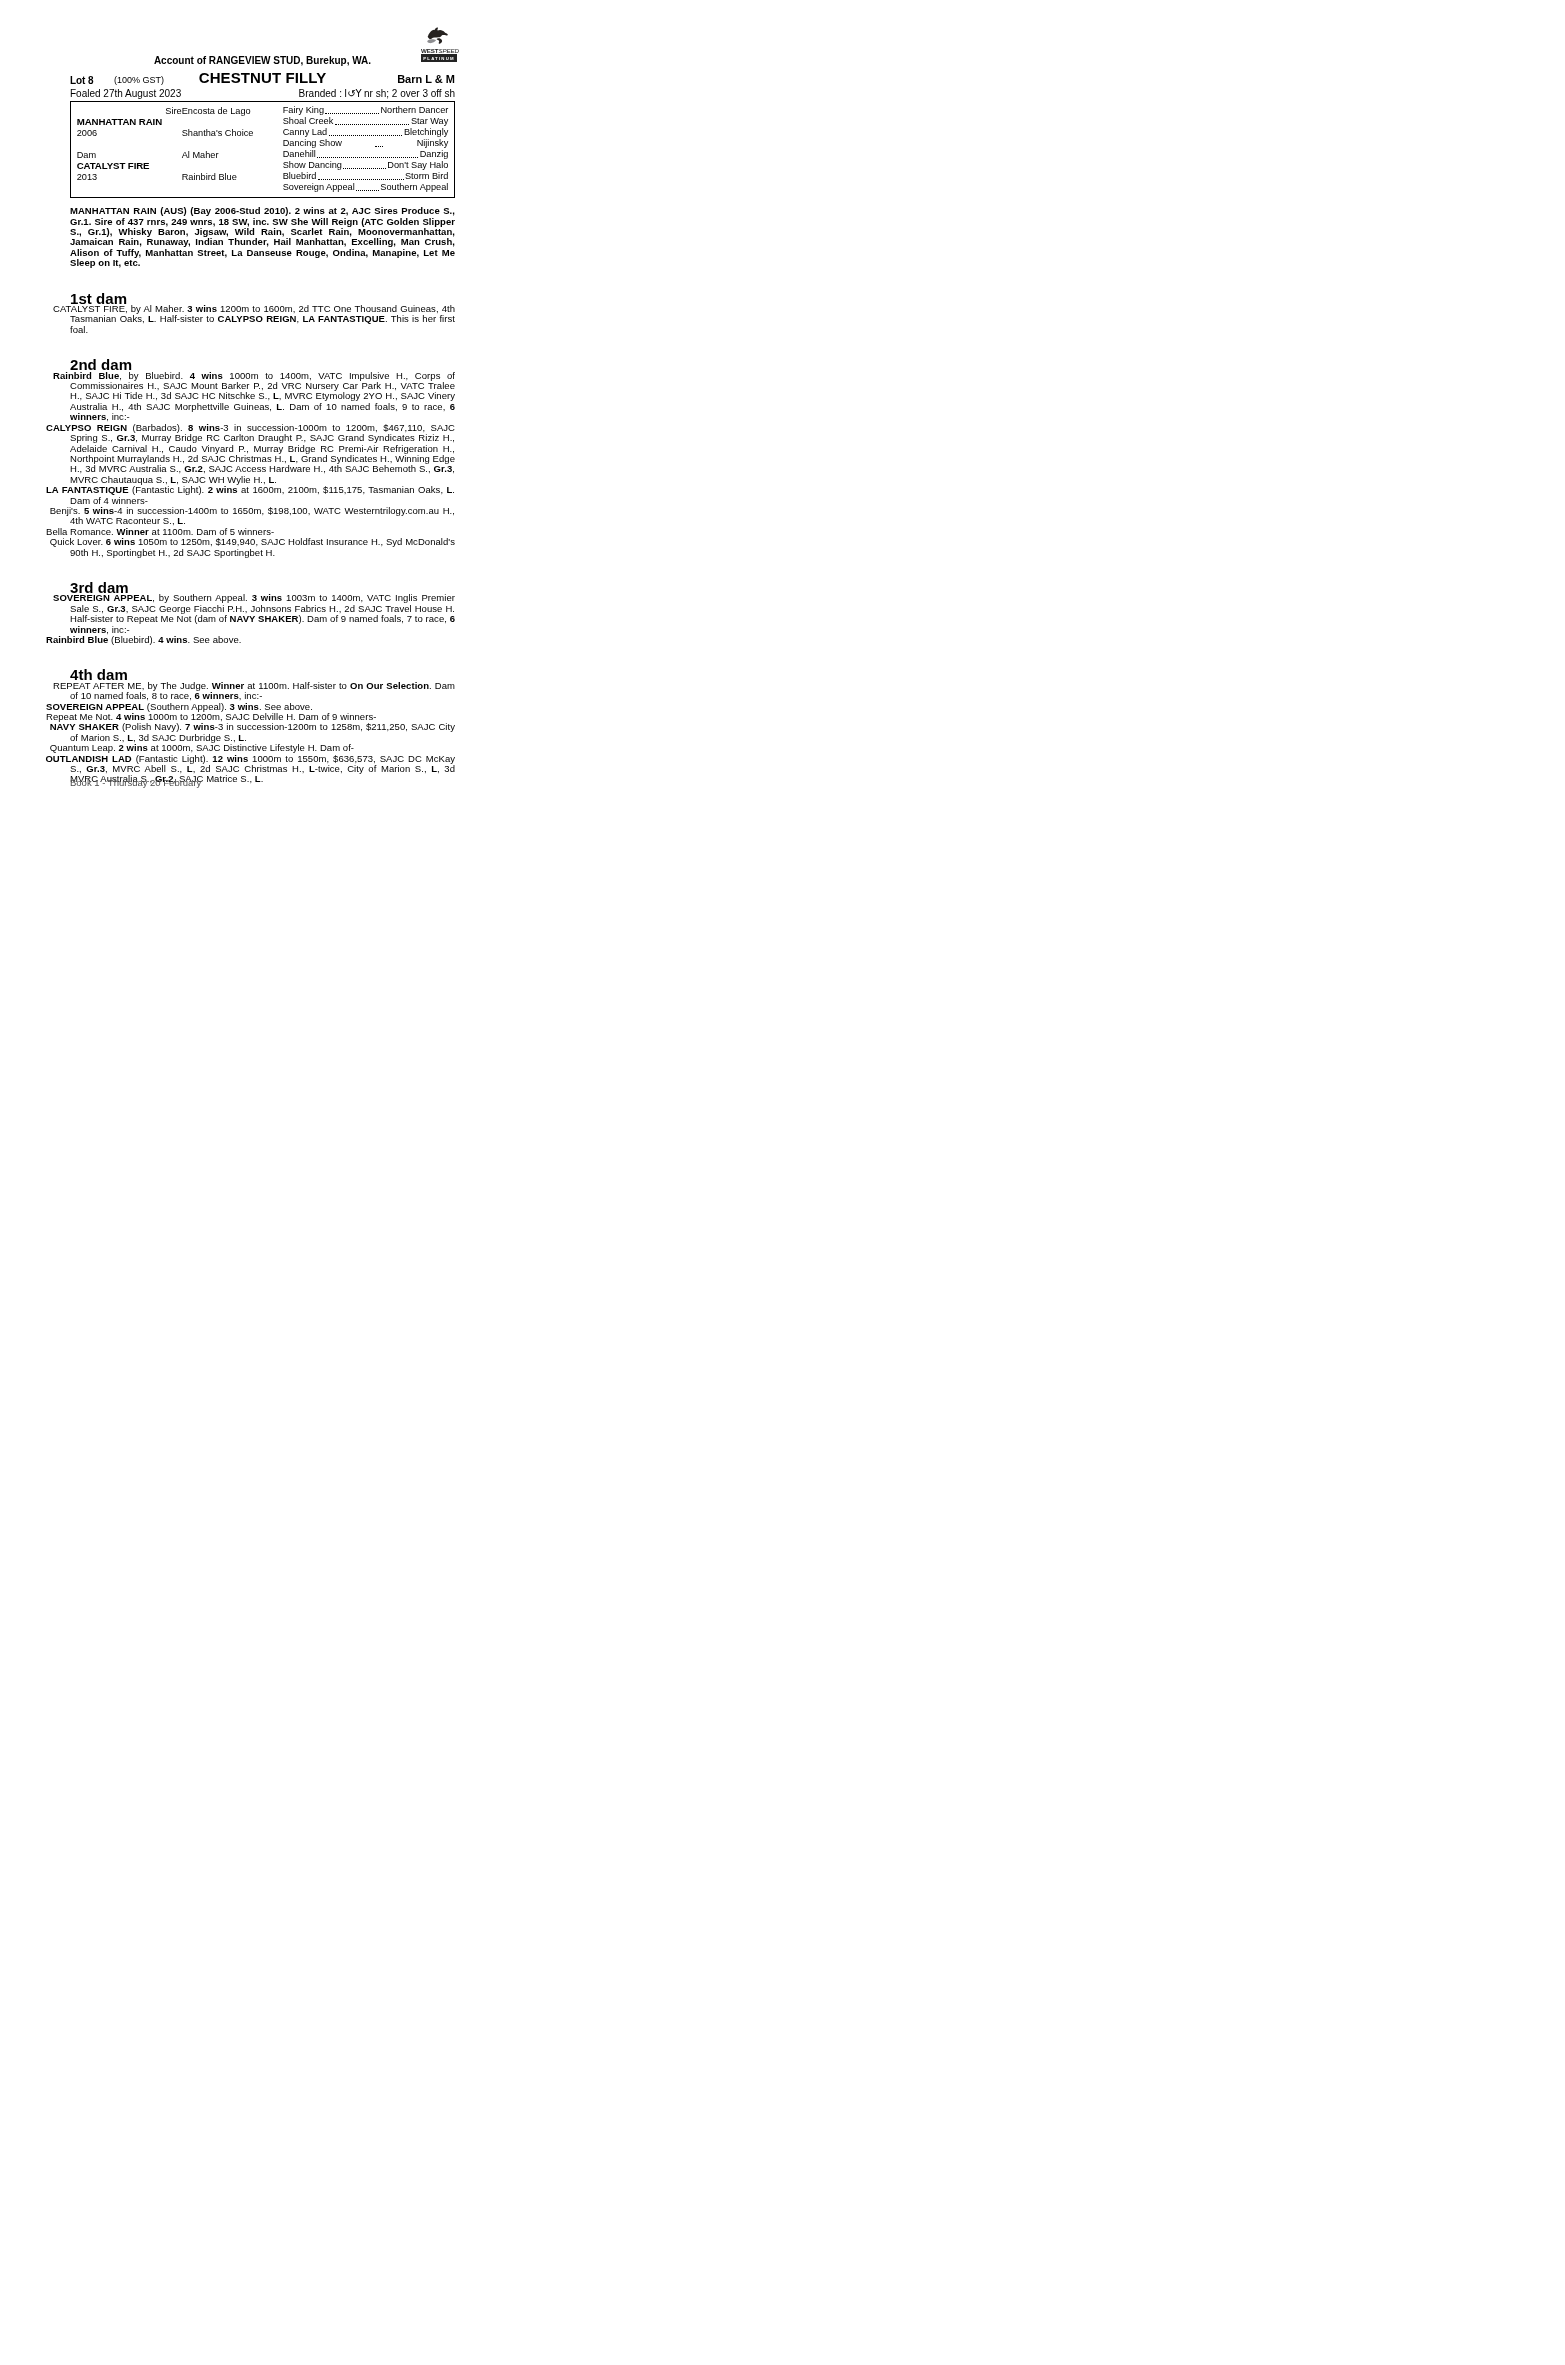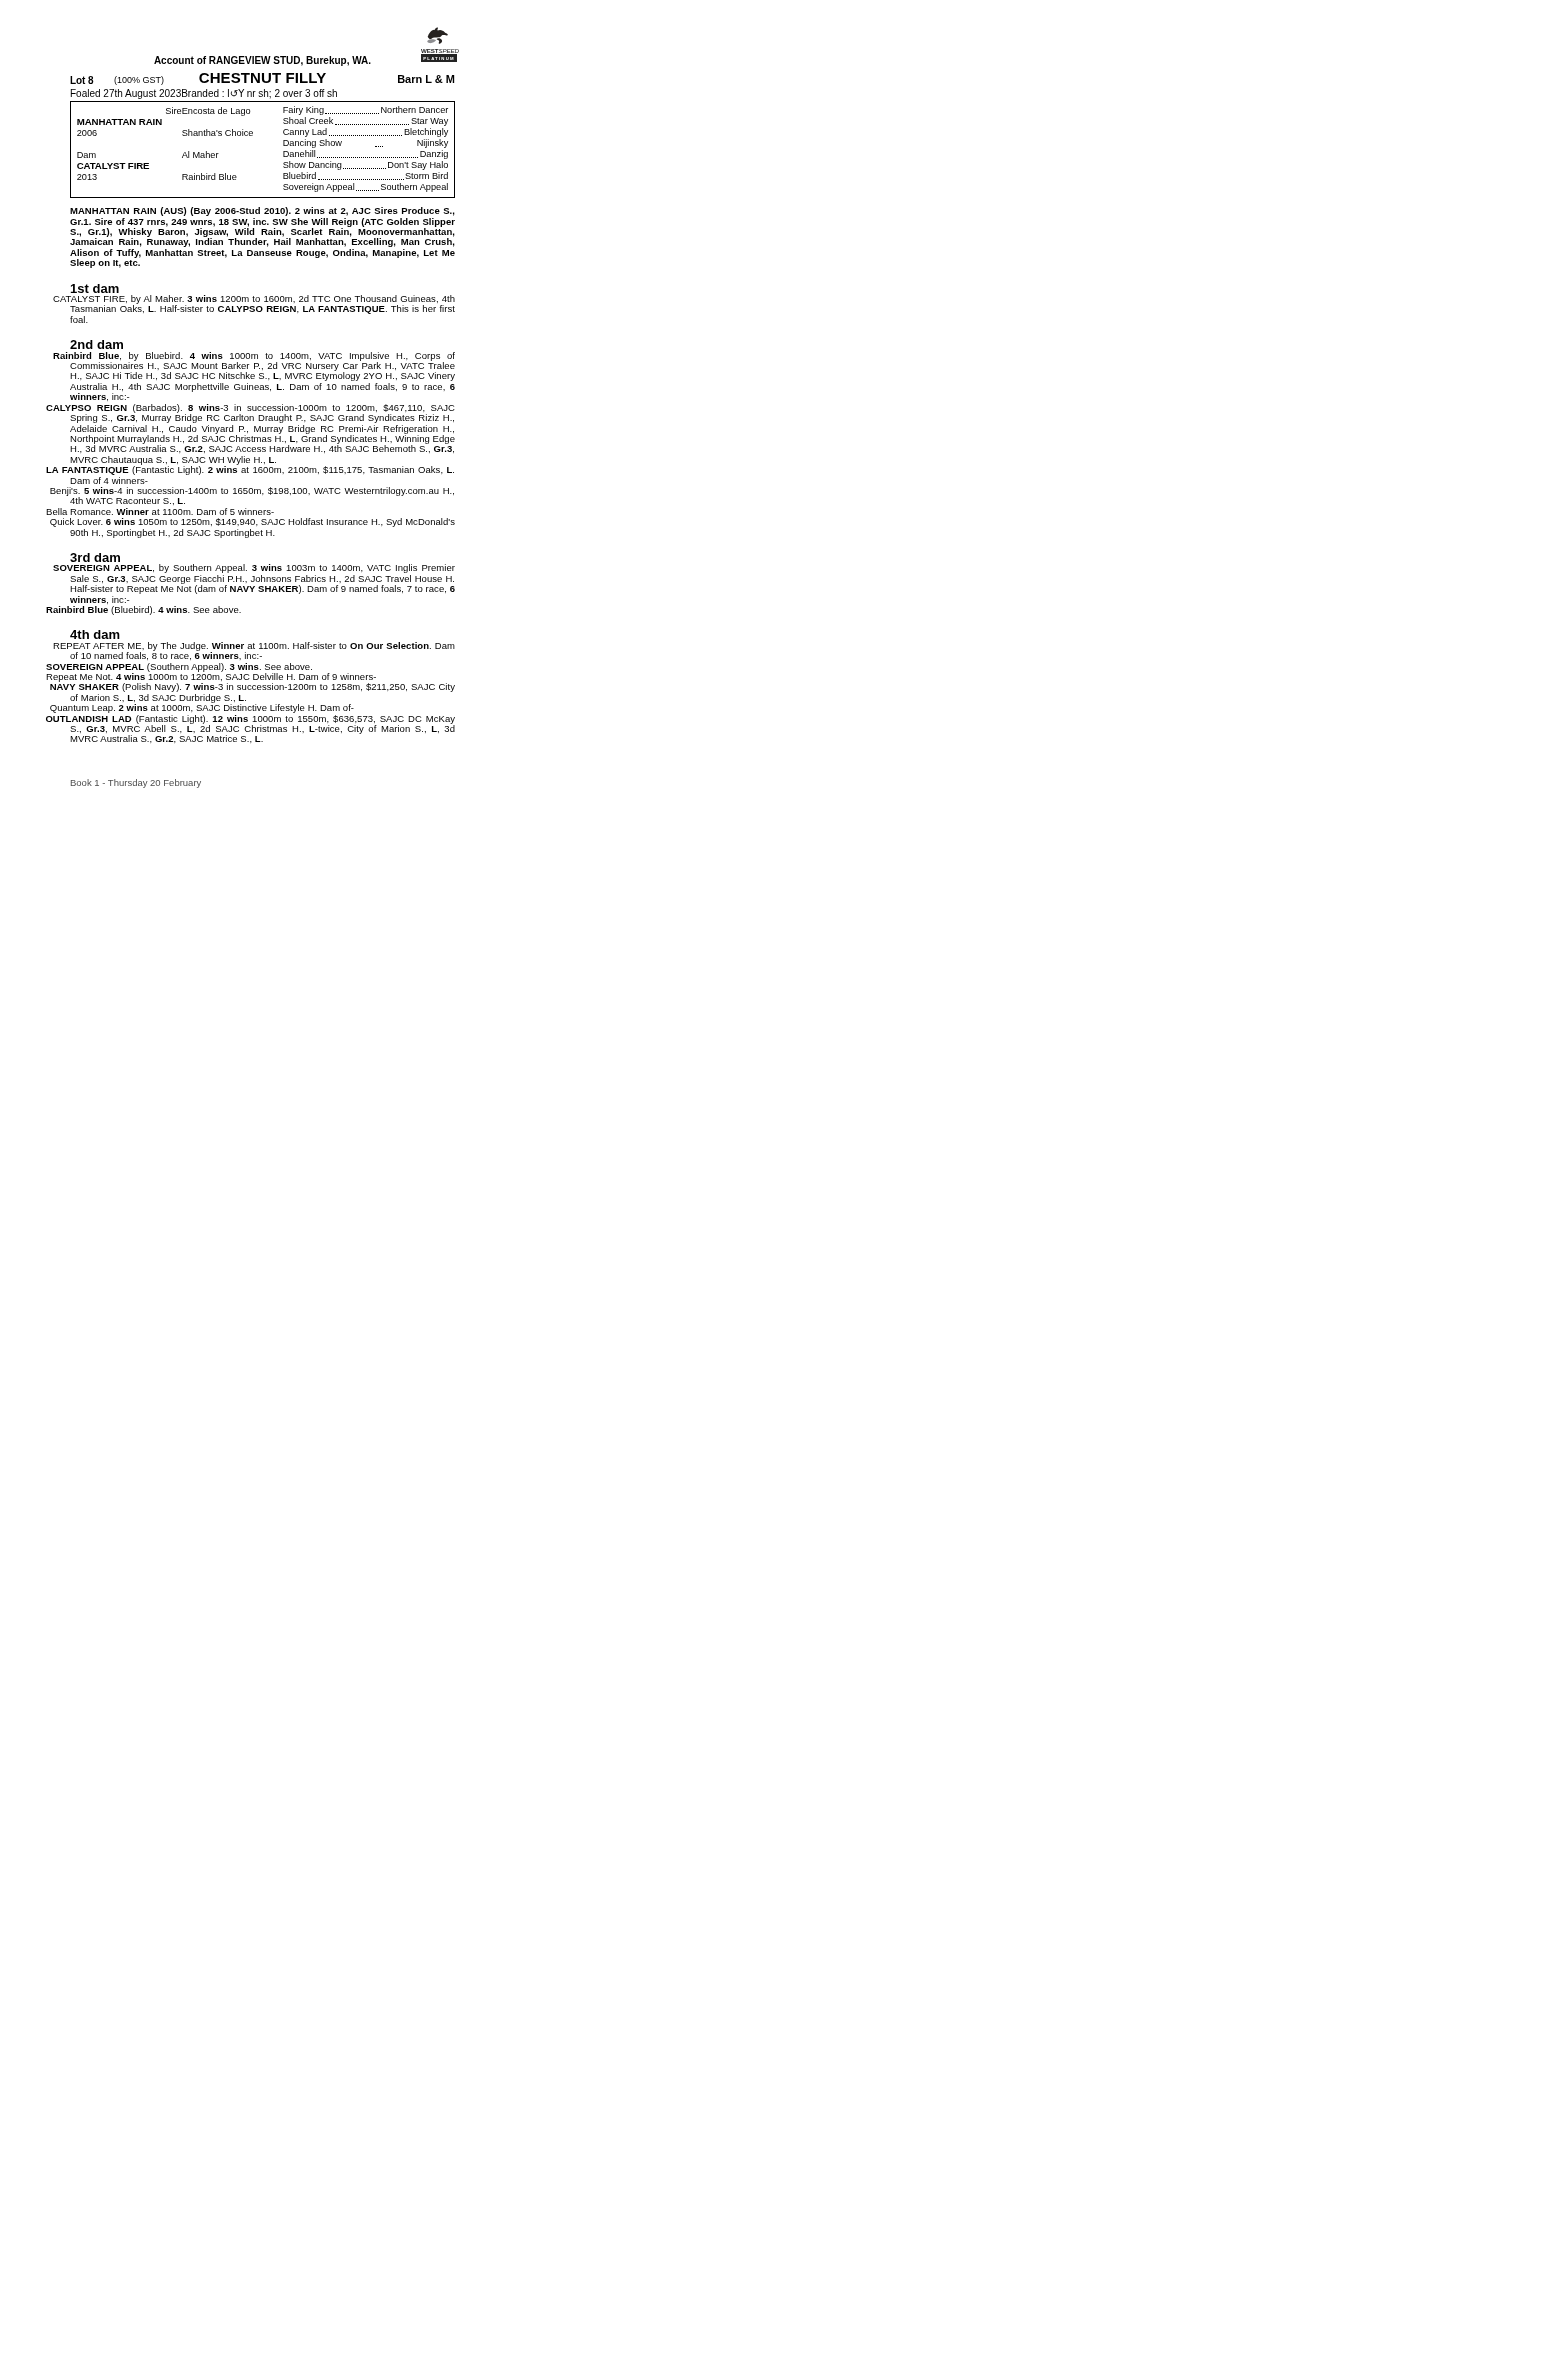--- a/index.html
+++ b/index.html
@@ -18,38 +18,38 @@
   
   .account{position:absolute;top:55px;left:70px;width:385px;text-align:center;
            font-size:10px;font-weight:bold;}
   .lot-row{position:absolute;top:65px;left:70px;width:385px;height:21px;}
   .lot{position:absolute;left:0;bottom:0;font-size:10px;font-weight:bold;letter-spacing:-0.1px;margin-top:47px;}
   .gst{position:absolute;left:44px;bottom:1.4px;font-size:9px;}
   .title{position:absolute;left:0;width:100%;text-align:center;bottom:0.5px;
          font-size:15px;font-weight:bold;letter-spacing:0.1px;}
   .barn{position:absolute;right:0;bottom:0.9px;font-size:11px;font-weight:bold;}
   .meta-row{position:absolute;top:88px;left:70px;width:385px;display:flex;
-            justify-content:flex-start;font-size:10px;}
+            justify-content:space-between;font-size:10px;}
   .brandmark{font-family:"DejaVu Sans",sans-serif;margin:0 2.4px;}
 
   
   .ped-table{position:absolute;top:101px;left:70px;width:385px;box-sizing:border-box;
              border:1.4px solid #000;padding:3.3px 5.7px 3.8px;display:grid;
              grid-template-columns:105px 101px 1fr;grid-auto-rows:11px;
              align-items:center;font-size:9.2px;}
   .ped-table .cell{white-space:nowrap;}
   .c1b{font-weight:bold;font-size:9.7px;letter-spacing:-0.1px;}
   .lrow{display:flex;align-items:flex-end;line-height:11px;}
   .lead{flex:1;border-bottom:1.1px dotted #000;margin:0 1.4px 2.4px;}
 
   
   .content{position:absolute;top:201px;left:70px;width:385px;font-size:9.5px;
            line-height:10.4px;letter-spacing:0.05px;}
   .sire-para{margin:5.2px 0 0;font-weight:bold;text-align:justify;}
-  .damhead{margin:15px 0 0;font-size:13px;line-height:10.4px;font-weight:bold;}
+  .damhead{margin:25px 0 0;font-size:15px;line-height:10.4px;font-weight:bold;}
   p.para{margin:0;text-align:justify;}
   .ind0{margin-left:17px;text-indent:-17px;}
   .ind1{margin-left:37px;text-indent:-24px;}
   .ind2{margin-left:44px;text-indent:-20.3px;}
   .ind3{margin-left:60px;text-indent:-24.6px;}
   .b{font-weight:bold;}
 
   .footer{position:absolute;top:777px;left:70px;width:385px;text-align:left;
           font-size:9.5px;color:#4d4d4d;}
 </style>

